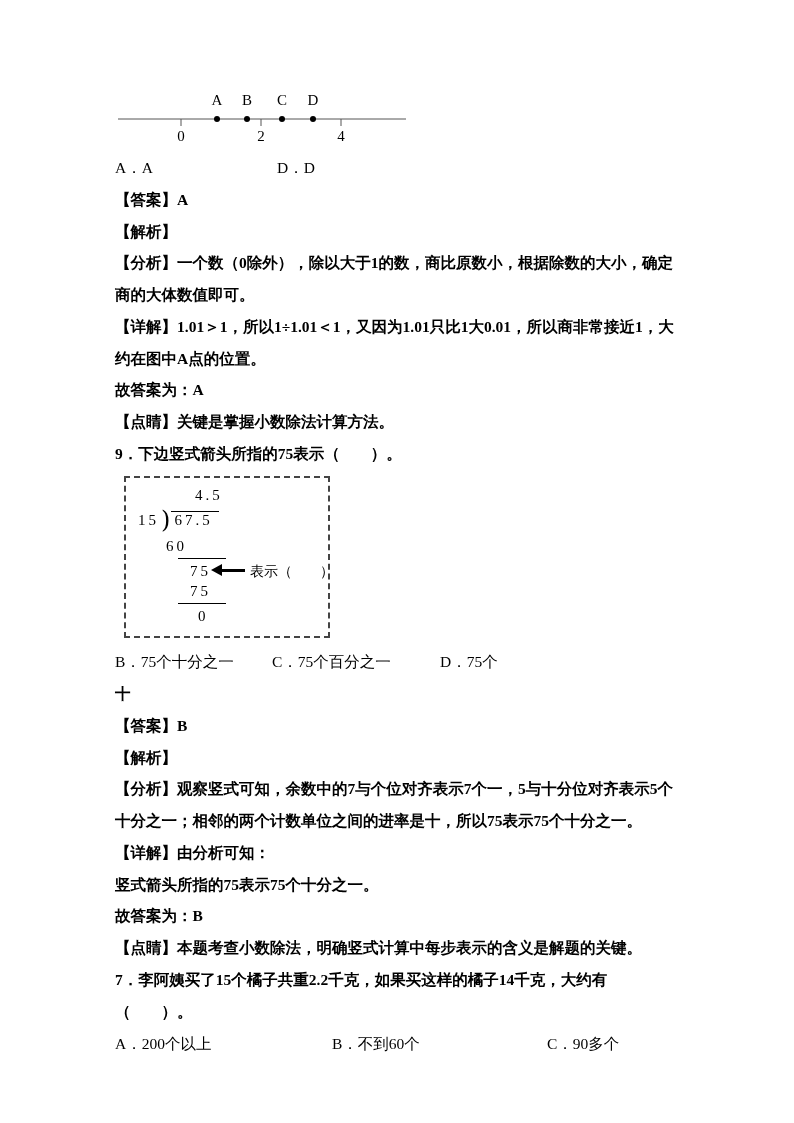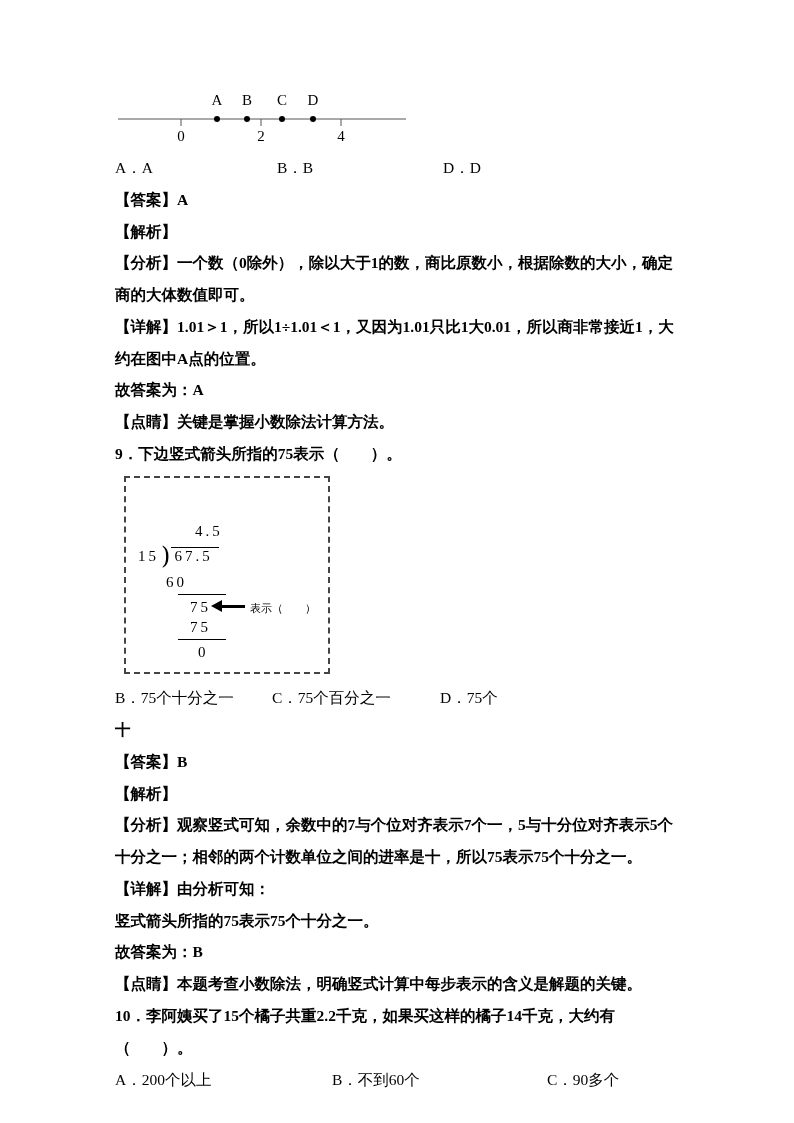--- a/index.html
+++ b/index.html
@@ -29,41 +29,41 @@
   .div-box {
     box-sizing:border-box;
     width:206px;
     margin:6px 0 8px 9px;
     border:2px dashed #444;
     padding:8px 8px 10px 12px;
     font-size:15px;
   }
   .ldiv div { line-height:1.32; }
   .num { letter-spacing:3px; }
-  .ld-quot { margin-left:57px;margin-top:36px; }
+  .ld-quot { margin-left:57px; }
   .ld-paren { font-size:24px; vertical-align:-3px; margin:0 1px 0 2px; font-family:"DejaVu Serif",serif; }
   .ld-dividend { border-top:1.5px solid #000; padding:0 6px 0 3px; }
   .s1 { margin-left:28px; }
   .ld-line { width:48px; border-bottom:1.5px solid #000; margin:1px 0 3px 40px; }
   .s2 { margin-left:52px; }
   .s3 { margin-left:52px; }
   .s4 { margin-left:60px; }
   .ld-remrow { white-space:nowrap; }
   .ld-arrow {
     position:relative; display:inline-block;
     width:24px; height:2.5px; background:#000;
     margin:0 5px 4px 10px; vertical-align:middle;
   }
   .ld-arrow::before {
     content:""; position:absolute; left:-10px; top:-5.5px;
     border-top:6.5px solid transparent;
     border-bottom:6.5px solid transparent;
     border-right:11px solid #000;
   }
-  .ld-label { font-size:11px; }
+  .ld-label { font-size:14px; }
 </style>
 </head>
 <body>
 
 <div class="page">
 
   <div class="numberline-wrap">
     <svg class="numberline" width="290" height="54" viewBox="0 0 290 54">
       <line x1="1" y1="29" x2="289" y2="29" stroke="#555" stroke-width="1"></line>
       <line x1="64" y1="29" x2="64" y2="36" stroke="#555" stroke-width="1"></line>
@@ -78,21 +78,20 @@
       <text x="165" y="15" text-anchor="middle">C</text>
       <text x="196" y="15" text-anchor="middle">D</text>
       <text x="64" y="51" text-anchor="middle">0</text>
       <text x="144" y="51" text-anchor="middle">2</text>
       <text x="224" y="51" text-anchor="middle">4</text>
     </svg>
   </div>
 
   <div class="opt4">
     <span>A．A</span>
-    <span>B．B</span>
     <span>D．D</span>
   </div>
 
   <p class="para">【答案】A</p>
   <p class="para">【解析】</p>
   <p class="para">【分析】一个数（0除外），除以大于1的数，商比原数小，根据除数的大小，确定商的大体数值即可。</p>
   <p class="para">【详解】1.01＞1，所以1÷1.01＜1，又因为1.01只比1大0.01，所以商非常接近1，大约在图中A点的位置。</p>
   <p class="para">故答案为：A</p>
   <p class="para">【点睛】关键是掌握小数除法计算方法。</p>
 
@@ -123,21 +122,21 @@
   <p class="para">十</p>
 
   <p class="para">【答案】B</p>
   <p class="para">【解析】</p>
   <p class="para">【分析】观察竖式可知，余数中的7与个位对齐表示7个一，5与十分位对齐表示5个十分之一；相邻的两个计数单位之间的进率是十，所以75表示75个十分之一。</p>
   <p class="para">【详解】由分析可知：</p>
   <p class="para">竖式箭头所指的75表示75个十分之一。</p>
   <p class="para">故答案为：B</p>
   <p class="para">【点睛】本题考查小数除法，明确竖式计算中每步表示的含义是解题的关键。</p>
 
-  <p class="para">10．李阿姨买了15个橘子共重2.2千克，如果买这样的橘子14千克，大约有（　　）。</p>
+  <p class="para">7．李阿姨买了15个橘子共重2.2千克，如果买这样的橘子14千克，大约有（　　）。</p>
 
   <div class="opt3">
     <span>A．200个以上</span>
     <span>B．不到60个</span>
     <span>C．90多个</span>
   </div>
 
 
 </div>
 

